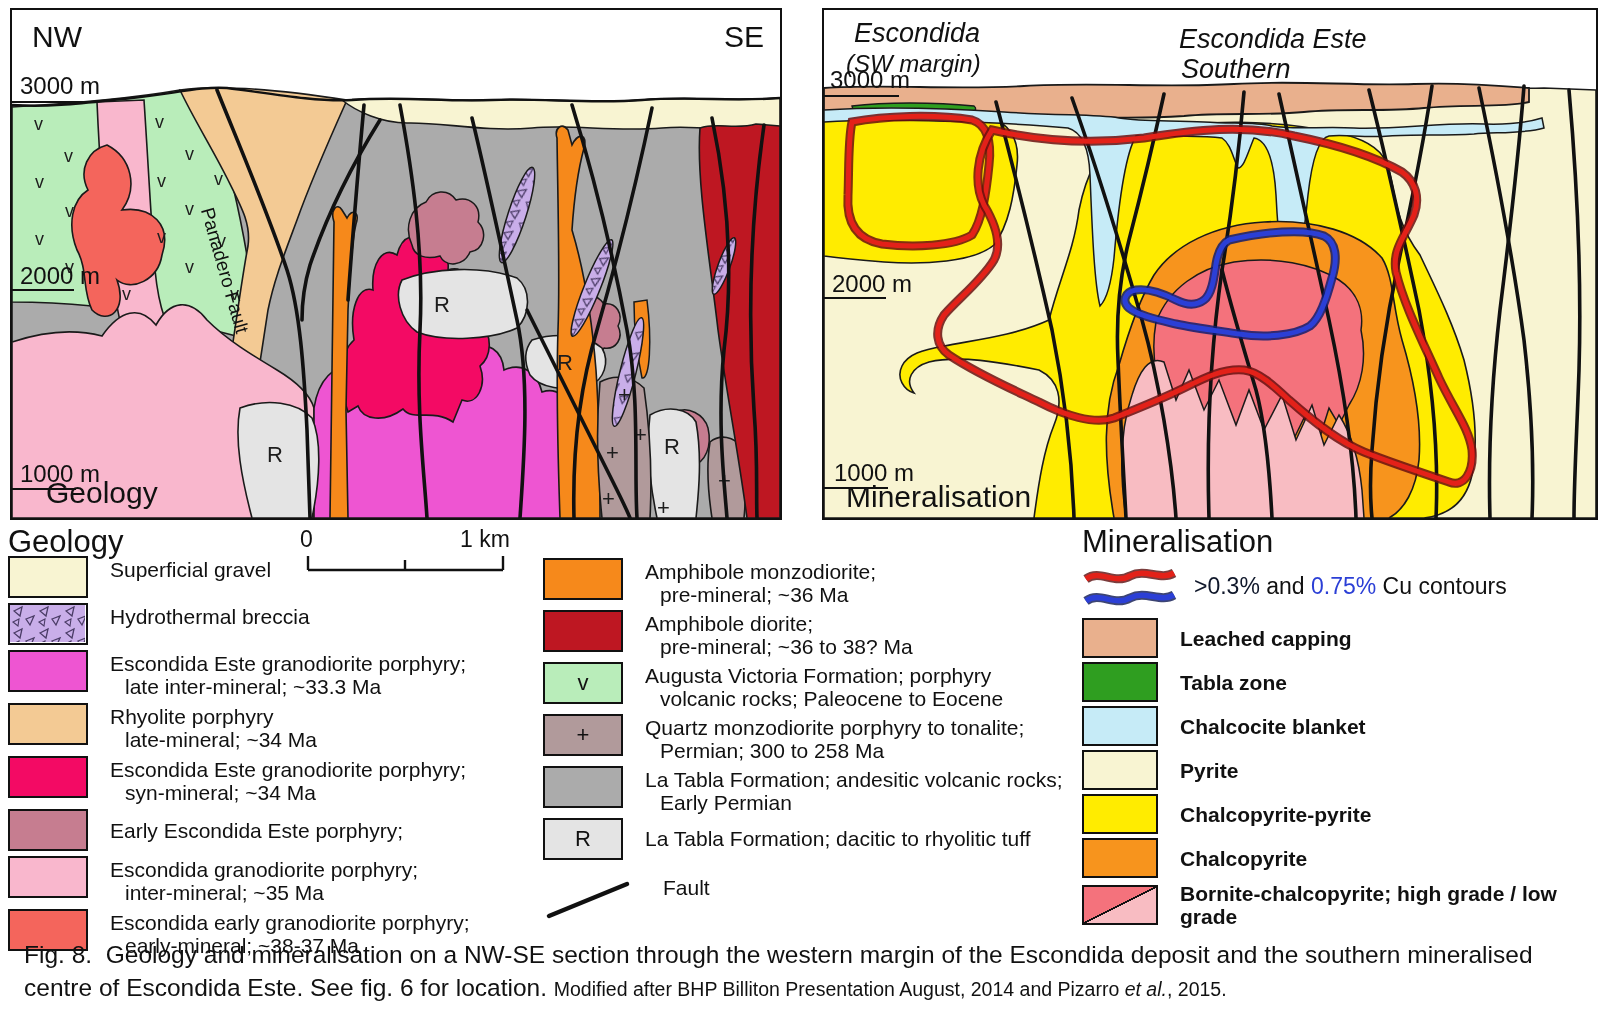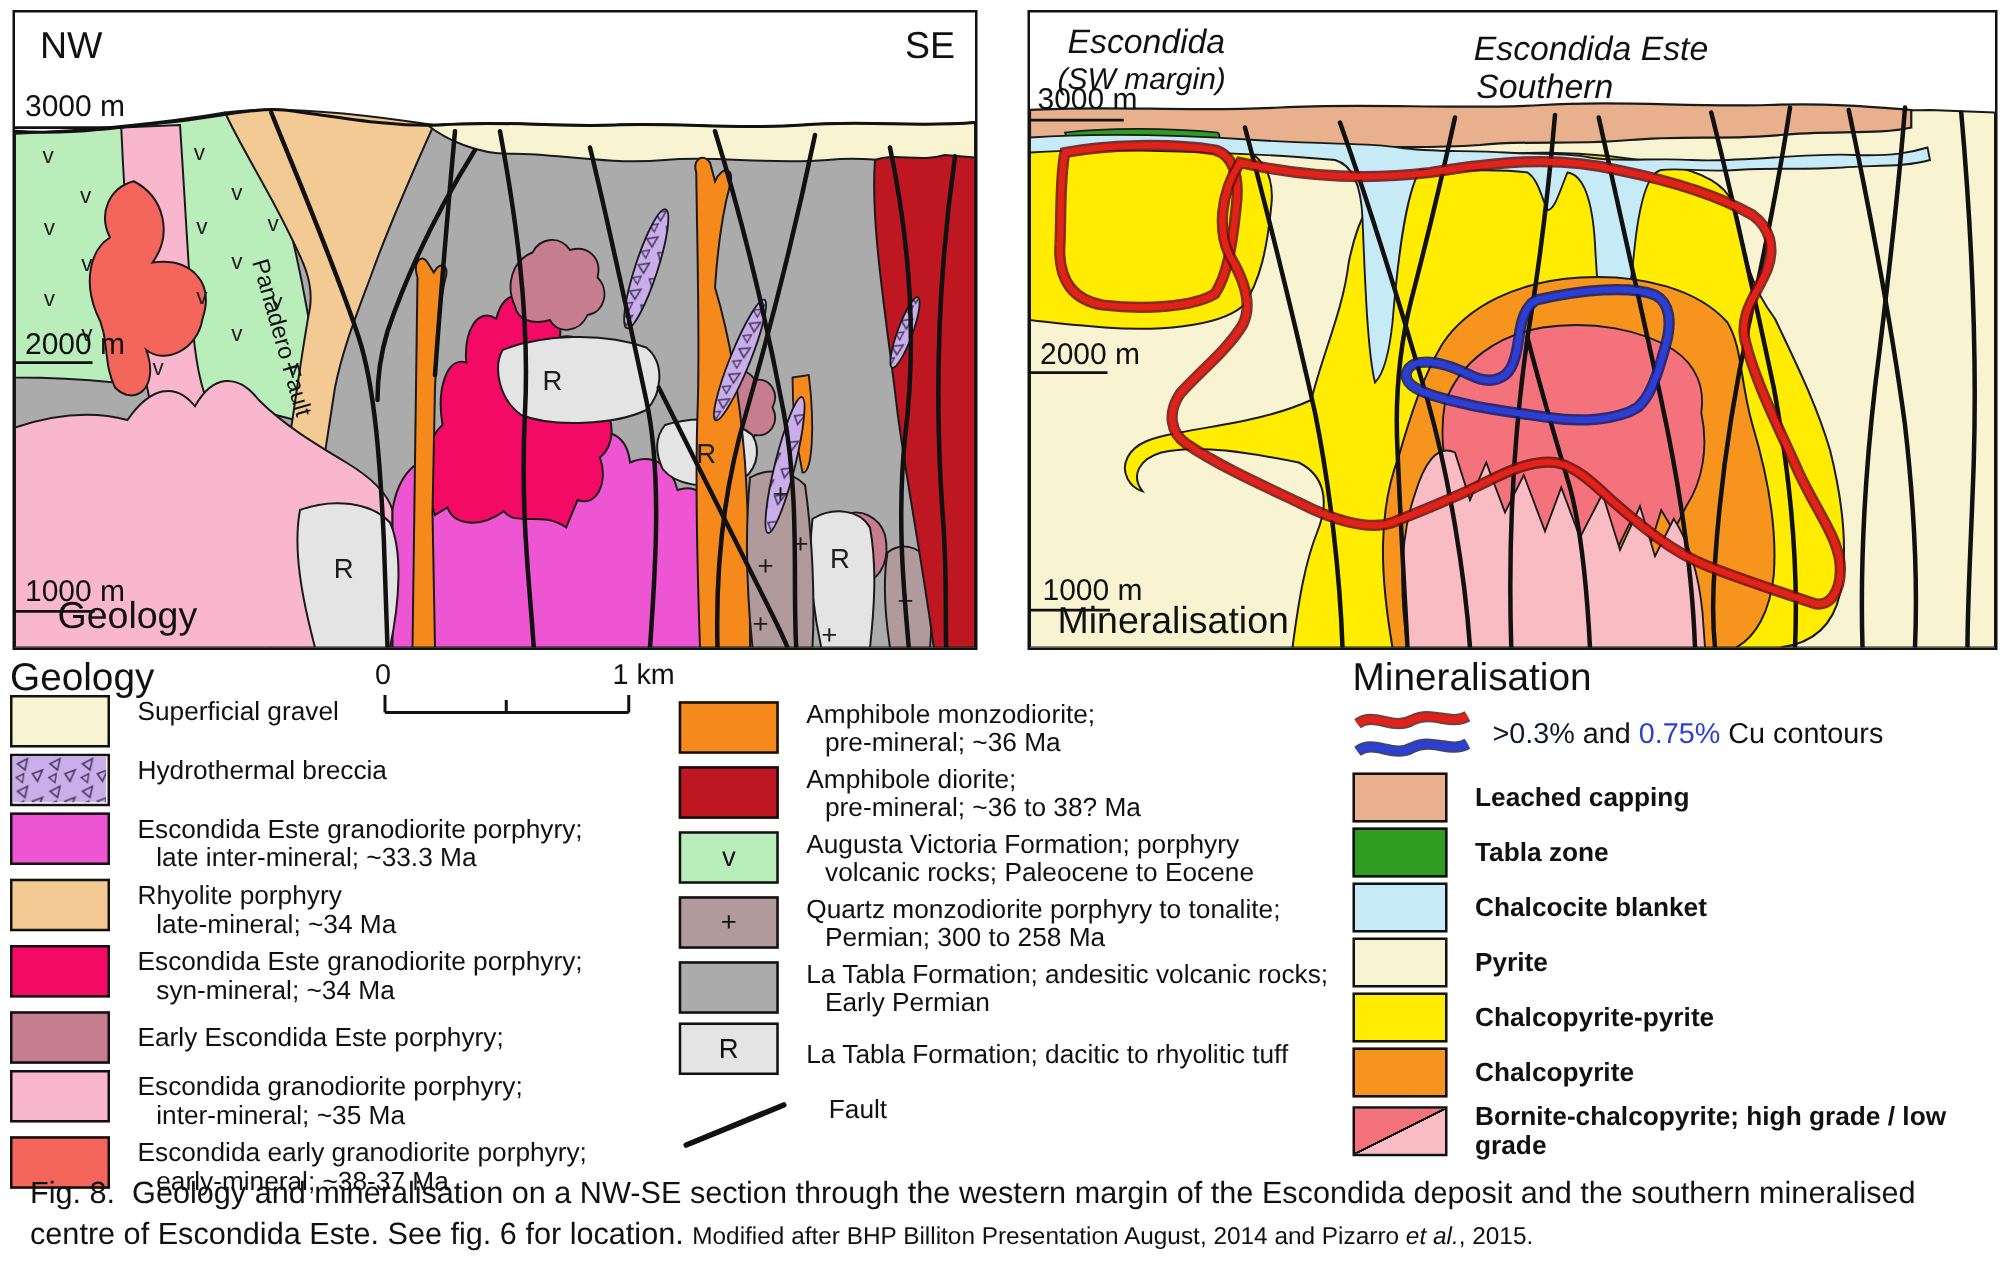--- a/index.html
+++ b/index.html
@@ -14,21 +14,21 @@
   .panelname{font-size:30px;}
   .ital{font-style:italic;}
   .sec-title{position:absolute;font-size:31px;}
   .lrow{display:flex;align-items:flex-start;margin-bottom:5px;}
   .sw{width:80px;height:42px;border:2.5px solid #111;flex:0 0 auto;position:relative;box-sizing:border-box;}
   .sw .sym{position:absolute;left:0;top:0;right:0;bottom:0;display:flex;align-items:center;justify-content:center;font-size:22px;color:#111;}
   .ltxt{margin-left:22px;font-size:21px;line-height:23px;padding-top:2px;}
   .ltxt .l2{padding-left:15px;}
   #legend-left{position:absolute;left:8px;top:556px;width:530px;}
   #legend-mid{position:absolute;left:543px;top:558px;width:520px;}
-  #legend-mid .lrow{margin-bottom:4px;align-items:center;}
+  #legend-mid .lrow{margin-bottom:4px;}
   #legend-right{position:absolute;left:1082px;top:562px;width:515px;}
   #legend-right .sw{width:76px;height:40px;}
   #legend-right .lrow{align-items:center;margin-bottom:4px;}
   #legend-right .ltxt{padding-top:0;font-weight:bold;}
   #scalebar{position:absolute;left:300px;top:526px;width:220px;height:50px;}
   #caption{position:absolute;left:24px;top:938px;width:1560px;font-size:24.5px;line-height:33px;}
   .cap-small{font-size:19.5px;}
   .contour-row{display:flex;align-items:center;margin-bottom:8px;height:48px;}
   .contour-label{margin-left:16px;font-size:23px;}
   .fault-row{display:flex;align-items:flex-start;margin-top:16px;}
@@ -220,21 +220,21 @@
 </div>
 
 <div id="scalebar">
   <svg width="220" height="50" viewBox="0 0 220 50">
     <line x1="8" y1="44" x2="203" y2="44" stroke="#111" stroke-width="2.4"></line>
     <line x1="8" y1="44" x2="8" y2="30" stroke="#111" stroke-width="2.4"></line>
     <line x1="105" y1="44" x2="105" y2="34" stroke="#111" stroke-width="2.4"></line>
     <line x1="203" y1="44" x2="203" y2="30" stroke="#111" stroke-width="2.4"></line>
   </svg>
   <div class="plabel" style="left:0px;top:0px;font-size:23px;">0</div>
-  <div class="plabel" style="left:190px;top:0px;font-size:23px;">1 km</div>
+  <div class="plabel" style="left:160px;top:0px;font-size:23px;">1 km</div>
 </div>
 
 <div class="sec-title" style="left:8px;top:524px;">Geology</div>
 <div id="legend-left">
   <div class="lrow">
     <div class="sw" style="background: rgb(248, 244, 210);"></div>
     <div class="ltxt">
         <div>Superficial gravel</div>
       </div>
   </div>

